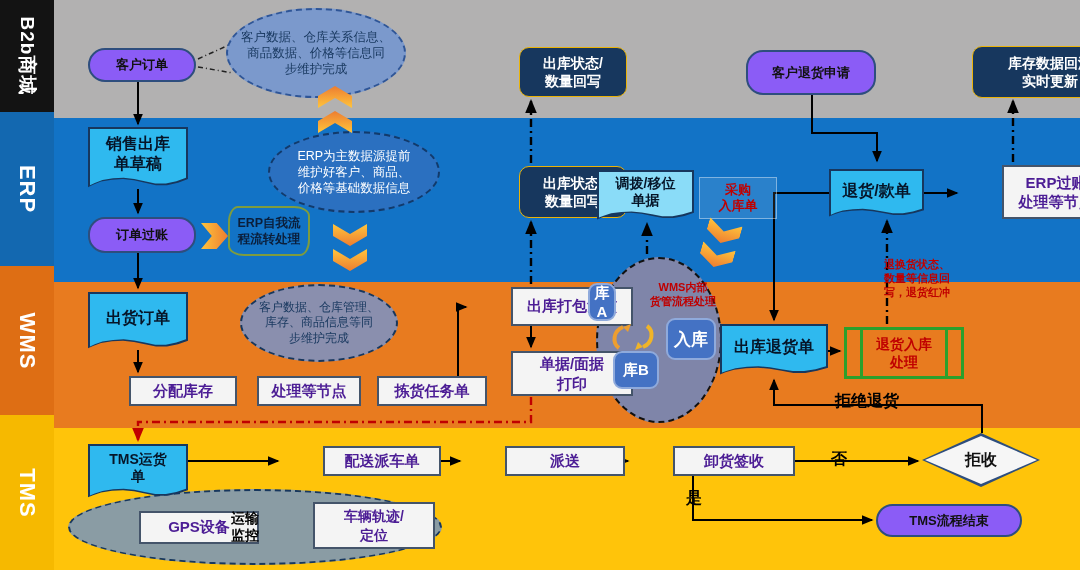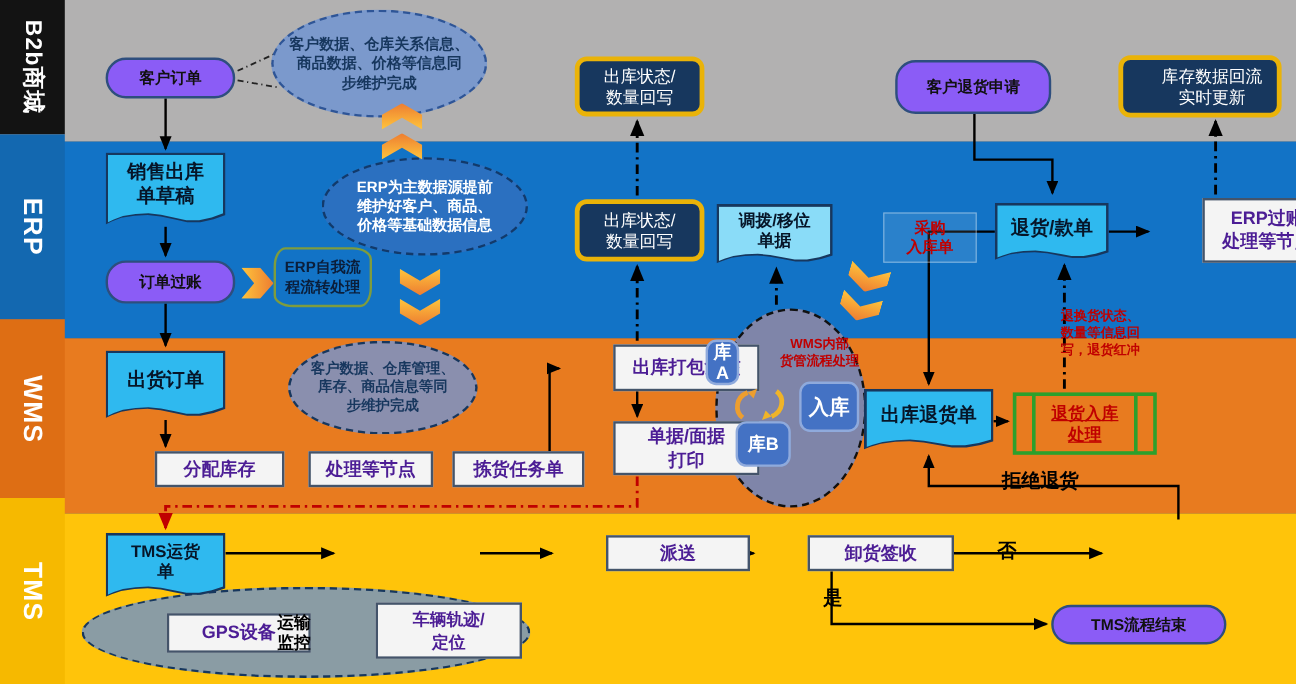--- a/index.html
+++ b/index.html
@@ -6,22 +6,22 @@
   #stage{position:relative;width:1080px;height:570px;overflow:hidden;
          font-family:"Liberation Sans","DejaVu Sans",sans-serif;}
   .band{position:absolute;left:0;width:1080px;}
   .side{position:absolute;left:0;width:54px;z-index:2;display:flex;align-items:center;justify-content:center;}
   .lane-label{color:#fff;font-weight:bold;font-size:22px;letter-spacing:1px;
               transform:rotate(90deg);white-space:nowrap;}
   .t{white-space:pre-line;}
   .abs{position:absolute;box-sizing:border-box;z-index:4;display:flex;align-items:center;justify-content:center;text-align:center;}
   .box{background:#F4F4F4;border:2px solid #44546A;font-weight:700;font-size:15px;color:#4c1d95;margin-left:41px;}
   .rbox{background:#8b5cf6;border:2px solid #2E4E7E;border-radius:17px;font-weight:600;font-size:13px;color:#111;}
-  .navybox{background:#17375E;border:4px solid #eab308;border-radius:10px;color:#fff;font-weight:normal;font-size:14px;line-height:1.3;}
-  .ellipse{border-radius:50%;border:2.5px dashed #17375E;font-weight:bold;line-height:1.3;z-index:3;}
+  .navybox{background:#17375E;border:1px solid #eab308;border-radius:10px;color:#fff;font-weight:bold;font-size:14px;line-height:1.3;margin-left:40px;}
+  .ellipse{border-radius:50%;border:2.5px dashed #17375E;font-weight:normal;line-height:1.3;z-index:3;}
   .doc{position:absolute;z-index:4;
        --wave:polygon(0 0,100% 0,100% 84%,90% 90%,79% 94%,68% 94%,57% 90%,46% 86%,35% 84%,24% 85%,13% 88%,5% 93%,0 97%);}
   .doc-b{position:absolute;inset:0;background:#17375E;clip-path:var(--wave);}
   .doc-f{position:absolute;inset:2px;background:var(--fill,#2FB9EF);clip-path:var(--wave);}
   .doc-t{position:absolute;inset:0 4px 12% 4px;display:flex;align-items:center;justify-content:center;
          text-align:center;font-weight:bold;font-size:16px;color:#061528;line-height:1.25;}
   .dia{position:absolute;z-index:4;}
   .dia-b{position:absolute;inset:0;background:#2E4E7E;clip-path:polygon(50% 0,100% 50%,50% 100%,0 50%);}
   .dia-f{position:absolute;inset:3px;background:#F6F6F6;clip-path:polygon(50% 0,100% 50%,50% 100%,0 50%);}
   .dia-t{position:absolute;inset:0;display:flex;align-items:center;justify-content:center;font-weight:600;font-size:16px;color:#111;}
@@ -162,21 +162,21 @@
   <div class="abs navybox" style="left:479px;top:166px;width:108px;height:52px;">
     <span class="t">出库状态/
 数量回写</span>
   </div>
   <div class="doc" style="left:597px;top:170px;width:97px;height:51px;--fill:#8ADCF8;">
     <div class="doc-b"></div>
       <div class="doc-f"></div>
     <div class="doc-t t" style="font-size:14px;">调拨/移位
 单据</div>
   </div>
-  <div class="abs panel" style="left:699px;top:177px;width:78px;height:42px;margin-left:37px;">
+  <div class="abs panel" style="left:699px;top:177px;width:78px;height:42px;">
     <span class="t redtxt" style="font-size:13px;line-height:1.25;">采购
 入库单</span>
   </div>
   <div class="chev" style="left:703px;top:221px;transform:rotate(16deg);">
       <i></i>
       <i></i>
     </div>
   <div class="doc" style="left:829px;top:169px;width:95px;height:49px;">
     <div class="doc-b"></div>
       <div class="doc-f"></div>
@@ -238,42 +238,50 @@
     <path d="M37,4 C44,9 43,21 33,25" stroke="#F0B428" stroke-width="4" fill="none"></path>
     <path d="M13,5 l8,-3 l-3,8 z" fill="#ED9E2F"></path>
     <path d="M33,25 l-8,3 l3,-8 z" fill="#F0B428"></path>
   </svg>
 
   <div class="doc" style="left:720px;top:324px;width:108px;height:52px;">
     <div class="doc-b"></div>
       <div class="doc-f"></div>
     <div class="doc-t t">出库退货单</div>
   </div>
-  <div class="abs predef" style="left:844px;top:327px;width:120px;height:52px;text-decoration:underline;">
+  <div class="abs predef" style="left:844px;top:327px;width:120px;height:52px;">
     <span class="t">退货入库
 处理</span>
   </div>
   <div class="abs blklbl" style="left:828px;top:392px;width:78px;height:18px;font-size:16px;">
     <span class="t">拒绝退货</span>
   </div>
 
   <div class="doc" style="left:88px;top:444px;width:100px;height:55px;">
     <div class="doc-b"></div>
       <div class="doc-f"></div>
     <div class="doc-t t" style="font-size:14px;">TMS运货
 单</div>
   </div>
+  <div class="abs box" style="left:282px;top:446px;width:118px;height:30px;">
+    <span class="t">配送派车单</span>
+  </div>
   <div class="abs box" style="left:464px;top:446px;width:120px;height:30px;">
     <span class="t">派送</span>
   </div>
   <div class="abs box" style="left:632px;top:446px;width:122px;height:30px;">
     <span class="t">卸货签收</span>
   </div>
   <div class="abs blklbl" style="left:827px;top:449px;width:24px;height:20px;font-size:16px;">
     <span class="t">否</span>
+  </div>
+  <div class="dia" style="left:922px;top:433px;width:118px;height:54px;">
+    <div class="dia-b"></div>
+      <div class="dia-f"></div>
+    <div class="dia-t t">拒收</div>
   </div>
   <div class="abs rbox" style="left:876px;top:504px;width:146px;height:33px;">
     <span class="t">TMS流程结束</span>
   </div>
   <div class="abs blklbl" style="left:683px;top:489px;width:22px;height:18px;font-size:16px;">
     <span class="t">是</span>
   </div>
   <div class="abs ellipse" style="left:68px;top:489px;width:374px;height:76px;background:#8A9CA4;border-color:#17375E;"></div>
   <div class="abs box" style="left:98px;top:511px;width:120px;height:33px;">
     <span class="t">GPS设备</span>

